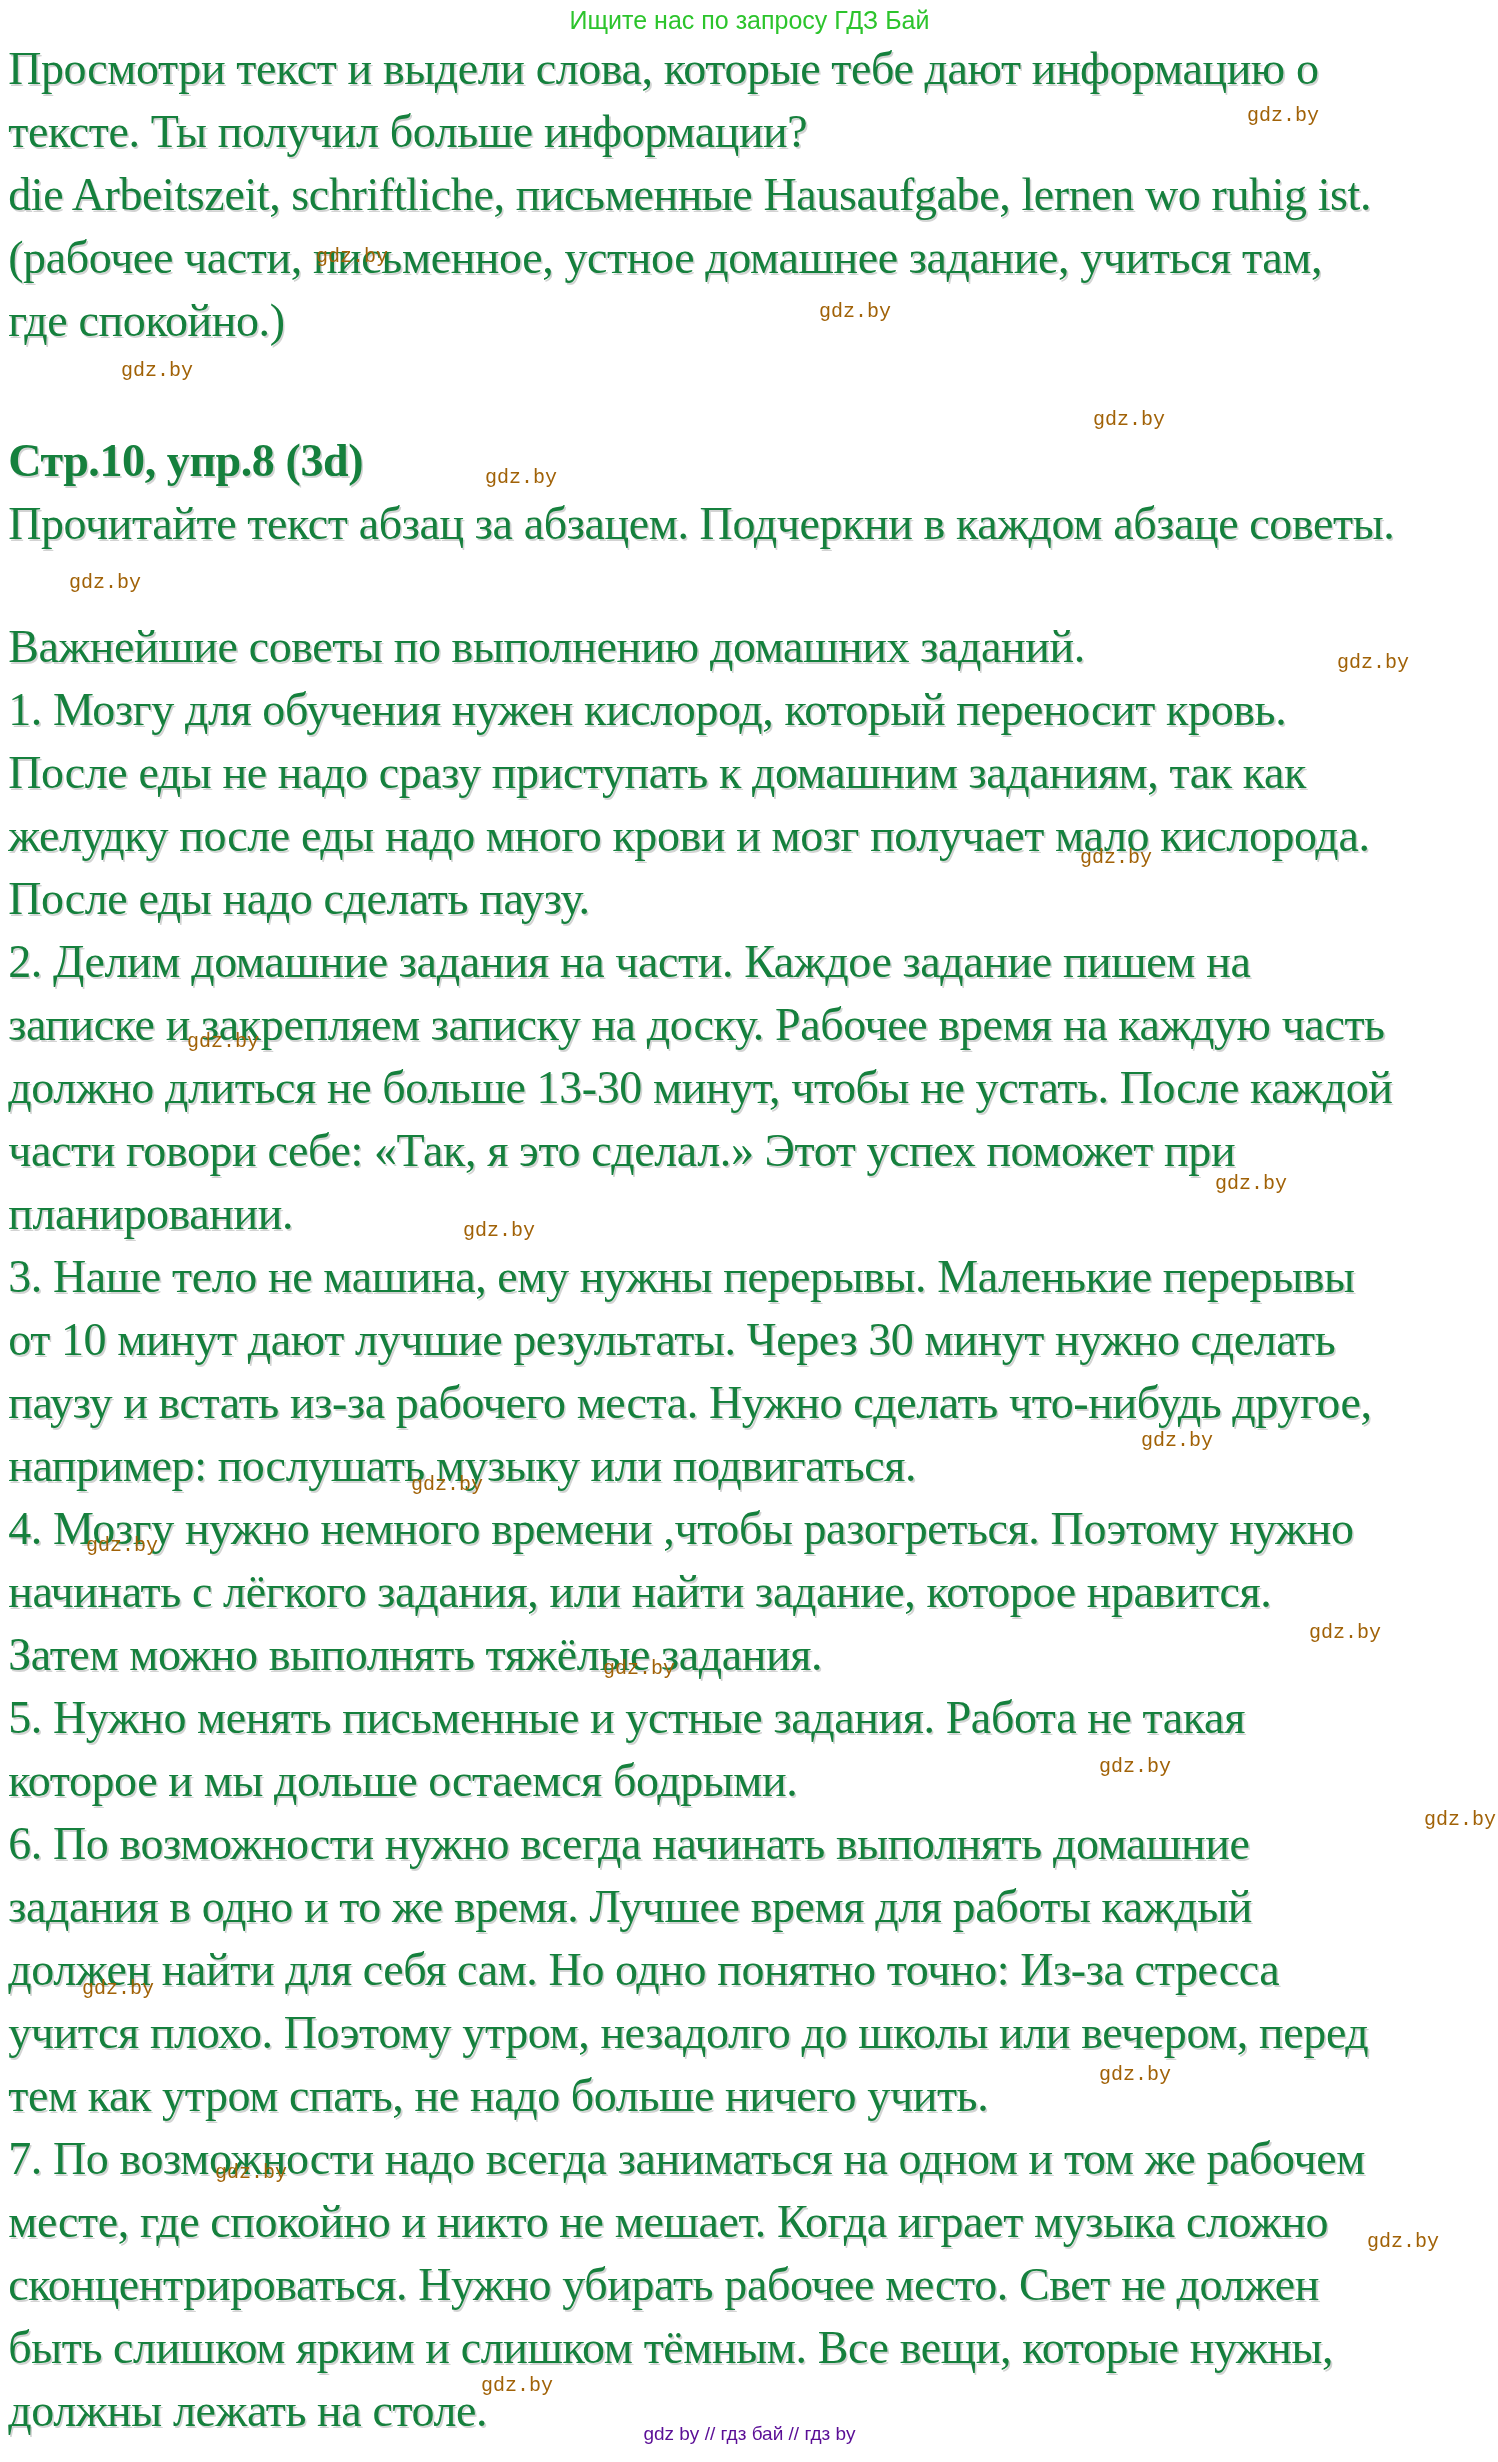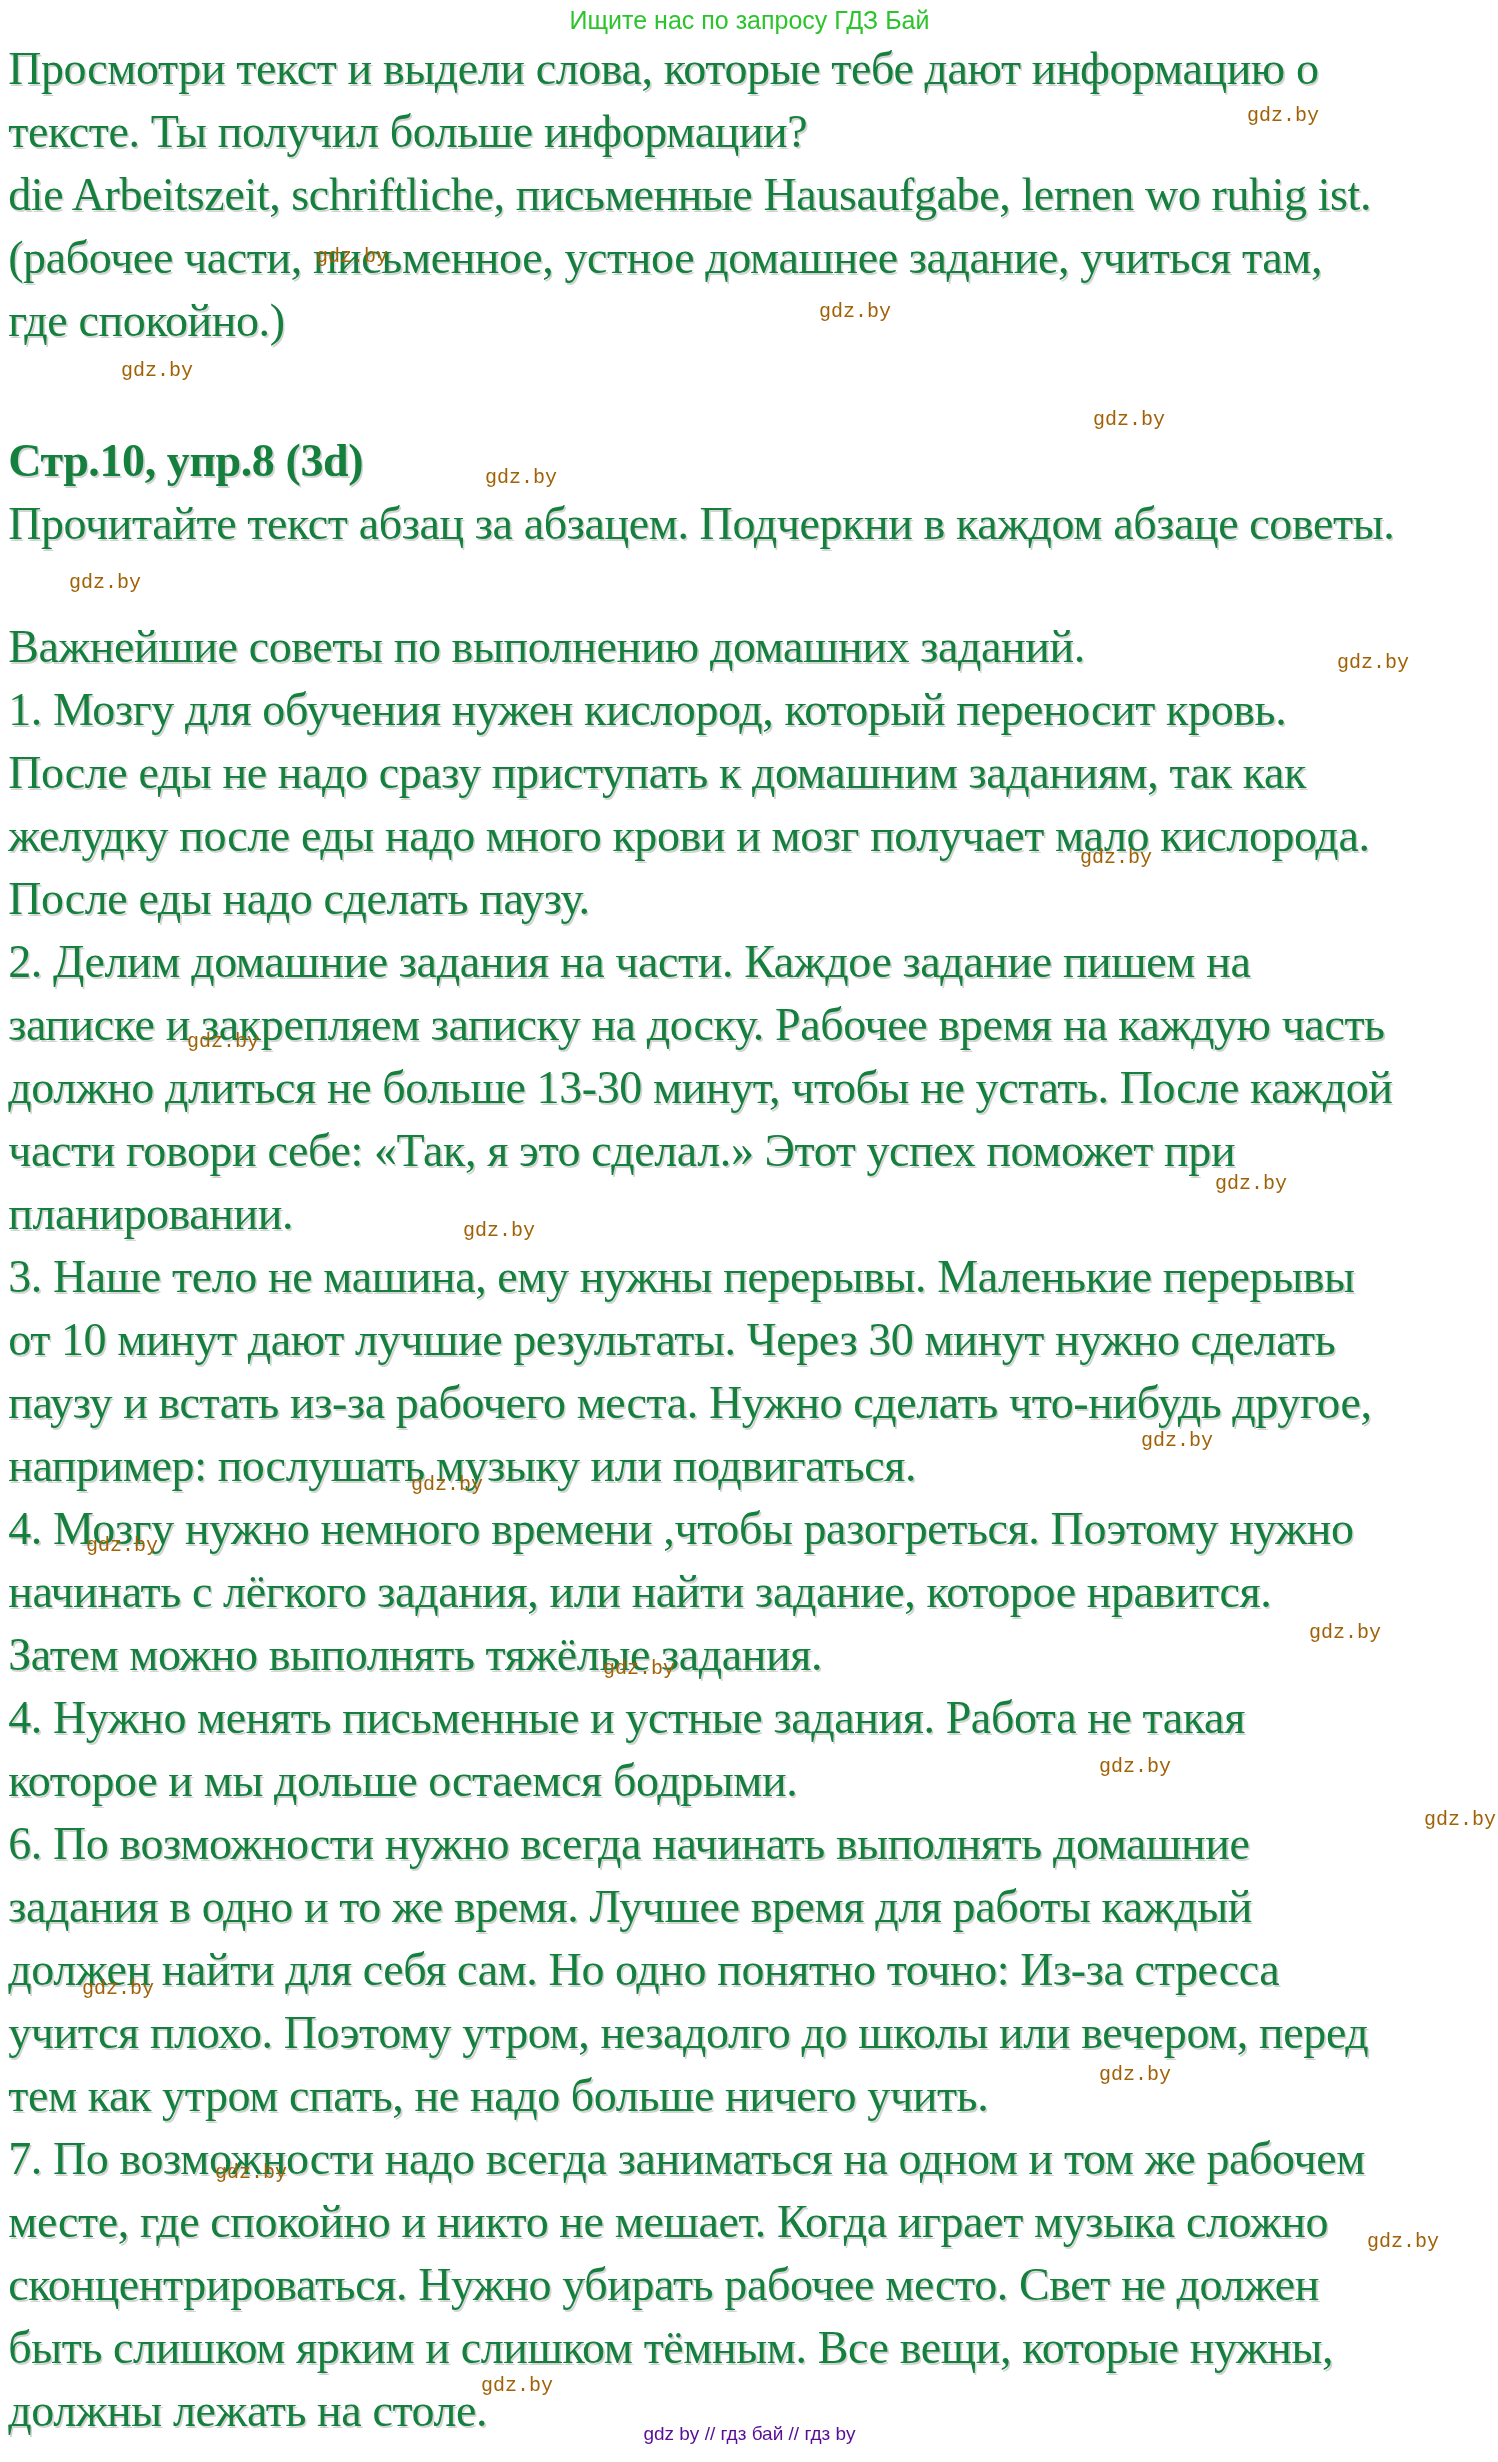--- a/index.html
+++ b/index.html
@@ -71,21 +71,21 @@
     <div class="line">должно длиться не больше 13-30 минут, чтобы не устать. После каждой</div>
     <div class="line">части говори себе: «Так, я это сделал.» Этот успех поможет при</div>
     <div class="line">планировании.</div>
     <div class="line">3. Наше тело не машина, ему нужны перерывы. Маленькие перерывы</div>
     <div class="line">от 10 минут дают лучшие результаты. Через 30 минут нужно сделать</div>
     <div class="line">паузу и встать из-за рабочего места. Нужно сделать что-нибудь другое,</div>
     <div class="line">например: послушать музыку или подвигаться.</div>
     <div class="line">4. Мозгу нужно немного времени ,чтобы разогреться. Поэтому нужно</div>
     <div class="line">начинать с лёгкого задания, или найти задание, которое нравится.</div>
     <div class="line">Затем можно выполнять тяжёлые задания.</div>
-    <div class="line">4. Нужно менять письменные и устные задания. Работа не такая</div>
+    <div class="line">5. Нужно менять письменные и устные задания. Работа не такая</div>
     <div class="line">которое и мы дольше остаемся бодрыми.</div>
     <div class="line">6. По возможности нужно всегда начинать выполнять домашние</div>
     <div class="line">задания в одно и то же время. Лучшее время для работы каждый</div>
     <div class="line">должен найти для себя сам. Но одно понятно точно: Из-за стресса</div>
     <div class="line">учится плохо. Поэтому утром, незадолго до школы или вечером, перед</div>
     <div class="line">тем как утром спать, не надо больше ничего учить.</div>
     <div class="line">7. По возможности надо всегда заниматься на одном и том же рабочем</div>
     <div class="line">месте, где спокойно и никто не мешает. Когда играет музыка сложно</div>
     <div class="line">сконцентрироваться. Нужно убирать рабочее место. Свет не должен</div>
     <div class="line">быть слишком ярким и слишком тёмным. Все вещи, которые нужны,</div>

